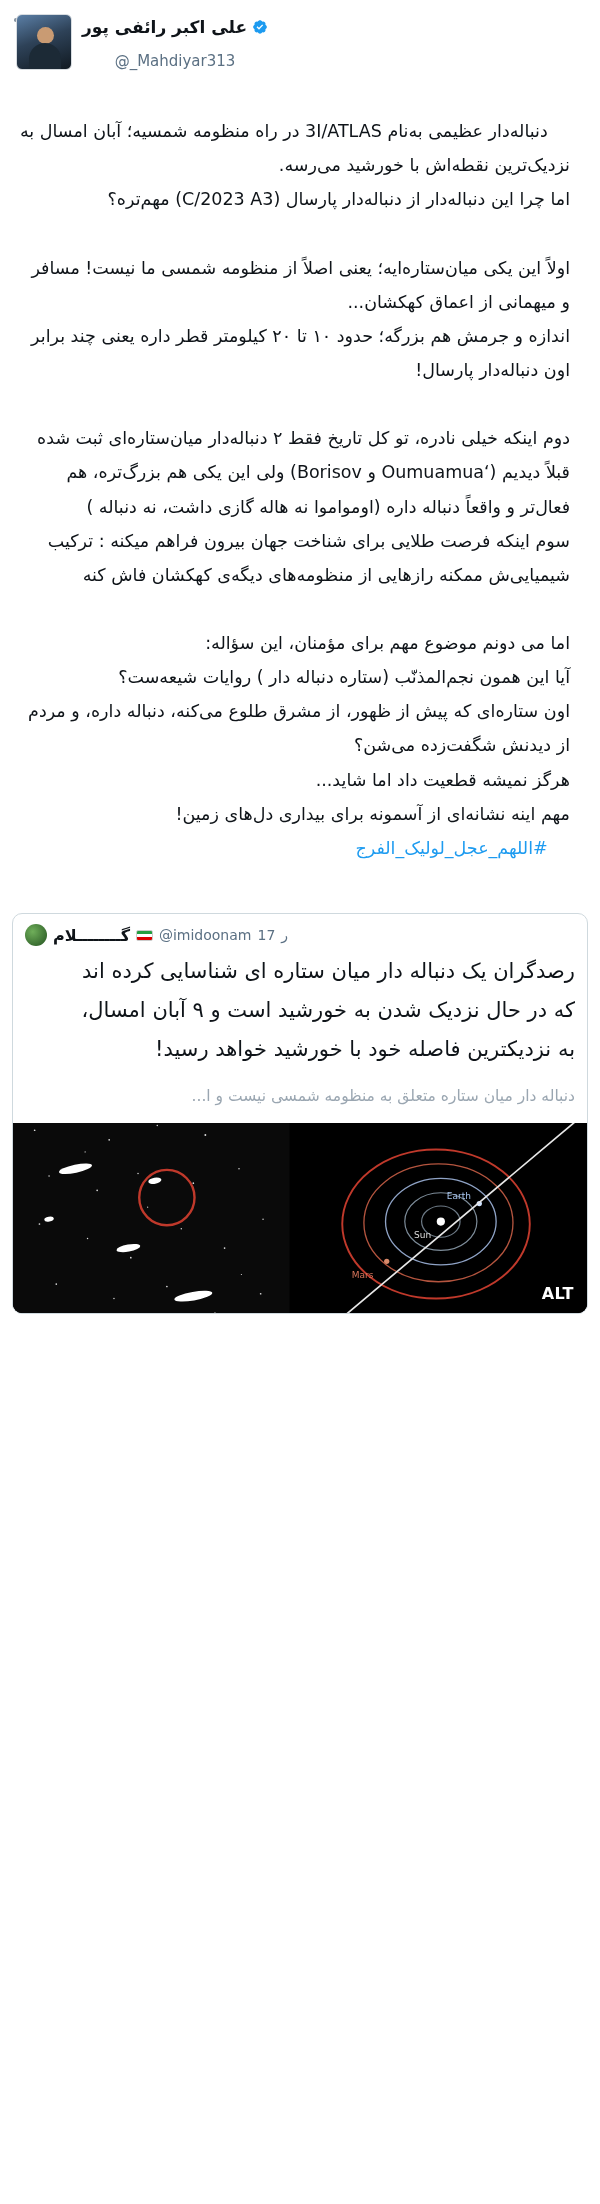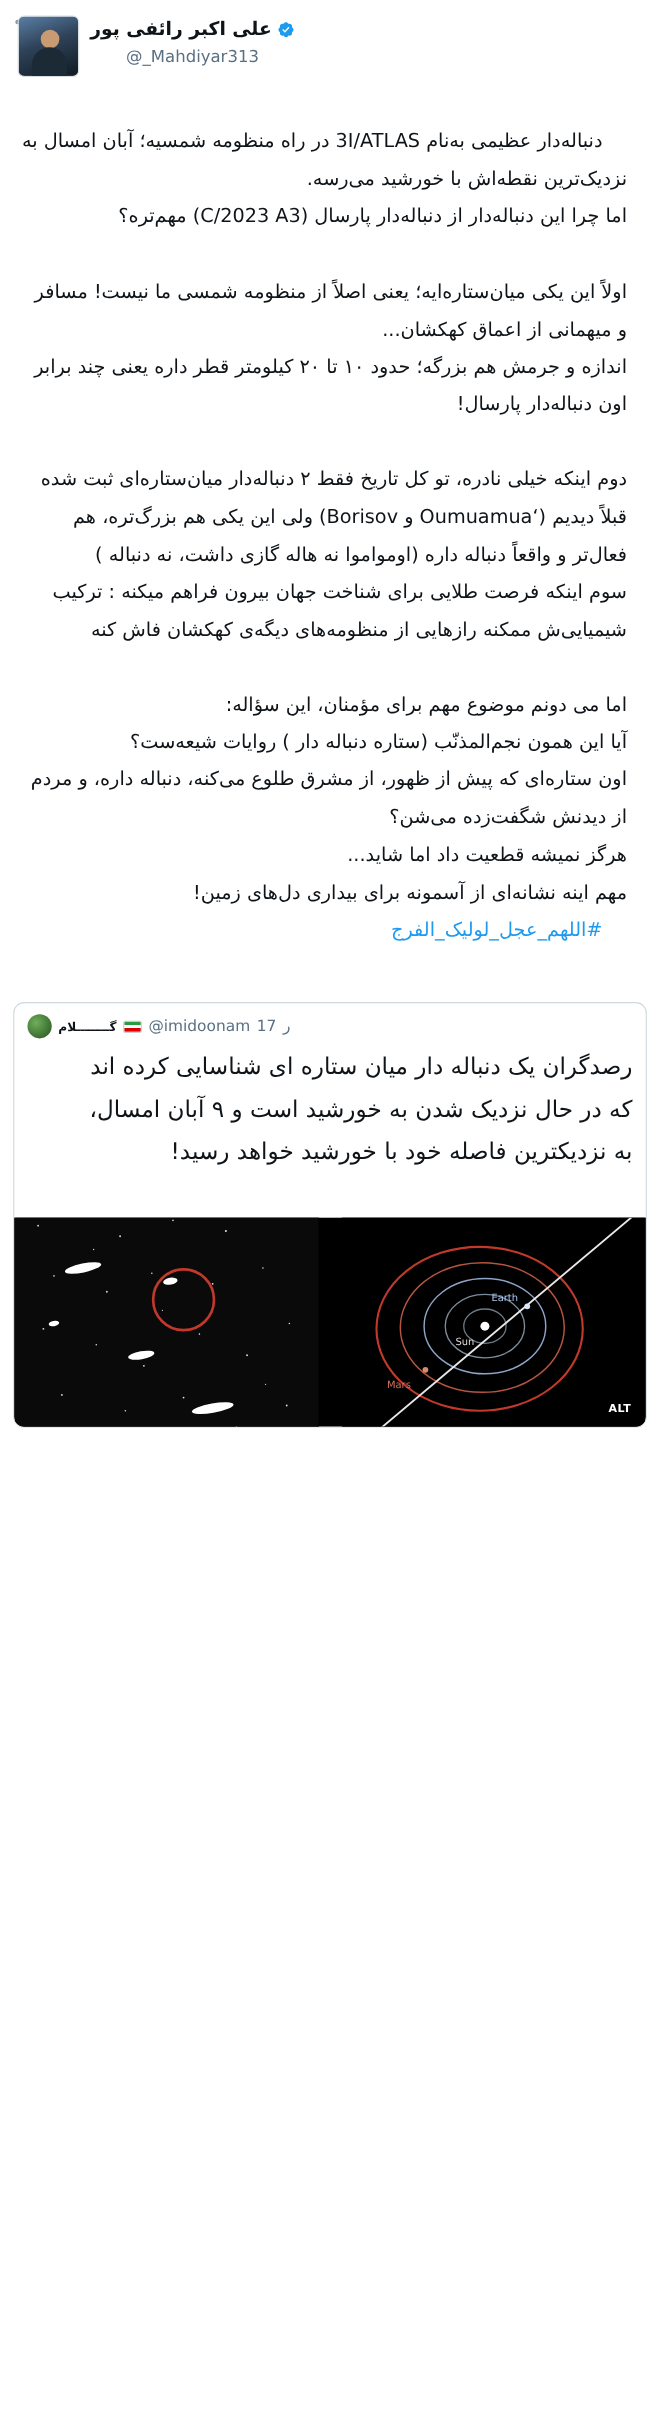--- a/index.html
+++ b/index.html
@@ -75,21 +75,21 @@
     width: 16px; height: 16px;
     color: #1d9bf0;
     display: inline-block;
   }
   .handle {
     font-size: 15px;
     color: #5b7083;
     direction: ltr;
     text-align: right;
     line-height: 1.4;
-    margin-top: 3px;
+    margin-top: 13px;
   }
   .menu-dots {
     position: absolute;
     top: 18px; left: 14px;
     width: 18px;
     display: flex;
     justify-content: space-between;
   }
   .menu-dots i {
     display: block;
@@ -122,21 +122,21 @@
     gap: 6px;
     padding: 10px 12px 4px 12px;
   }
   .q-avatar {
     width: 22px; height: 22px;
     border-radius: 50%;
     background: radial-gradient(circle at 35% 35%, #6fae5a, #23521f);
     flex: 0 0 auto;
   }
   .q-name {
-    font-size: 11px;
+    font-size: 16px;
     font-weight: bold;
     color: #0f1419;
     white-space: nowrap;
   }
   .q-flag {
     display: inline-block;
     width: 17px; height: 11px;
     border-radius: 2px;
     overflow: hidden;
     background: linear-gradient(to bottom,#239f40 0 33.33%, #ffffff 33.33% 66.66%, #da0000 66.66% 100%);
@@ -167,37 +167,36 @@
     line-height: 1.8;
     text-align: right;
     color: #9aa6b1;
   }
   
   .q-media {
     display: flex;
     gap: 21px;
     padding: 0 0 0 0;
     background: #000;
-    margin-top: 32px;
   }
   .media-cell {
     position: relative;
     width: 50%;
     height: 190px;
     background: #000;
     overflow: hidden;
   }
   
   .orbit-svg { display:block; width:100%; height:100%; }
   .alt-badge {
     position: absolute;
     right: 8px; bottom: 8px;
     background: rgba(0,0,0,0.72);
     color: #fff;
-    font-size: 10px;
+    font-size: 16px;
     font-weight: bold;
     letter-spacing: 0.5px;
     padding: 2px 5px;
     border-radius: 3px;
     direction: ltr;
   }
   .starfield { display:block; width:100%; height:100%; }
 </style>
 </head>
 <body>
@@ -248,20 +247,21 @@
       <div class="q-avatar"></div>
       <span class="q-name">گــــــــلام</span>
       <span class="q-flag"></span>
       <span class="q-handle">@imidoonam</span>
       <span class="q-time">17</span>
       <span class="q-time">ر</span>
     </div>
     <div class="q-body">رصدگران یک دنباله دار میان ستاره ای شناسایی کرده اند
 که در حال نزدیک شدن به خورشید است و ۹ آبان امسال،
 به نزدیکترین فاصله خود با خورشید خواهد رسید!</div>
+    <div class="q-fade">دنباله دار میان ستاره متعلق به منظومه شمسی نیست و ا...</div>
 
     <div class="q-media">
       <div class="media-cell">
         <svg class="orbit-svg" viewBox="0 0 230 190" preserveAspectRatio="xMidYMid slice" aria-hidden="true">
           <rect x="0" y="0" width="230" height="190" fill="#000"></rect>
           <ellipse cx="108" cy="98" rx="16" ry="13" fill="none" stroke="#6d7a86" stroke-width="1"></ellipse>
           <ellipse cx="108" cy="98" rx="30" ry="24" fill="none" stroke="#7d8c99" stroke-width="1"></ellipse>
           <ellipse cx="108" cy="98" rx="46" ry="36" fill="none" stroke="#8fa3c6" stroke-width="1.1"></ellipse>
           <ellipse cx="106" cy="99" rx="62" ry="49" fill="none" stroke="#b5553f" stroke-width="1.1"></ellipse>
           <ellipse cx="104" cy="100" rx="78" ry="62" fill="none" stroke="#c0392b" stroke-width="1.6"></ellipse>

